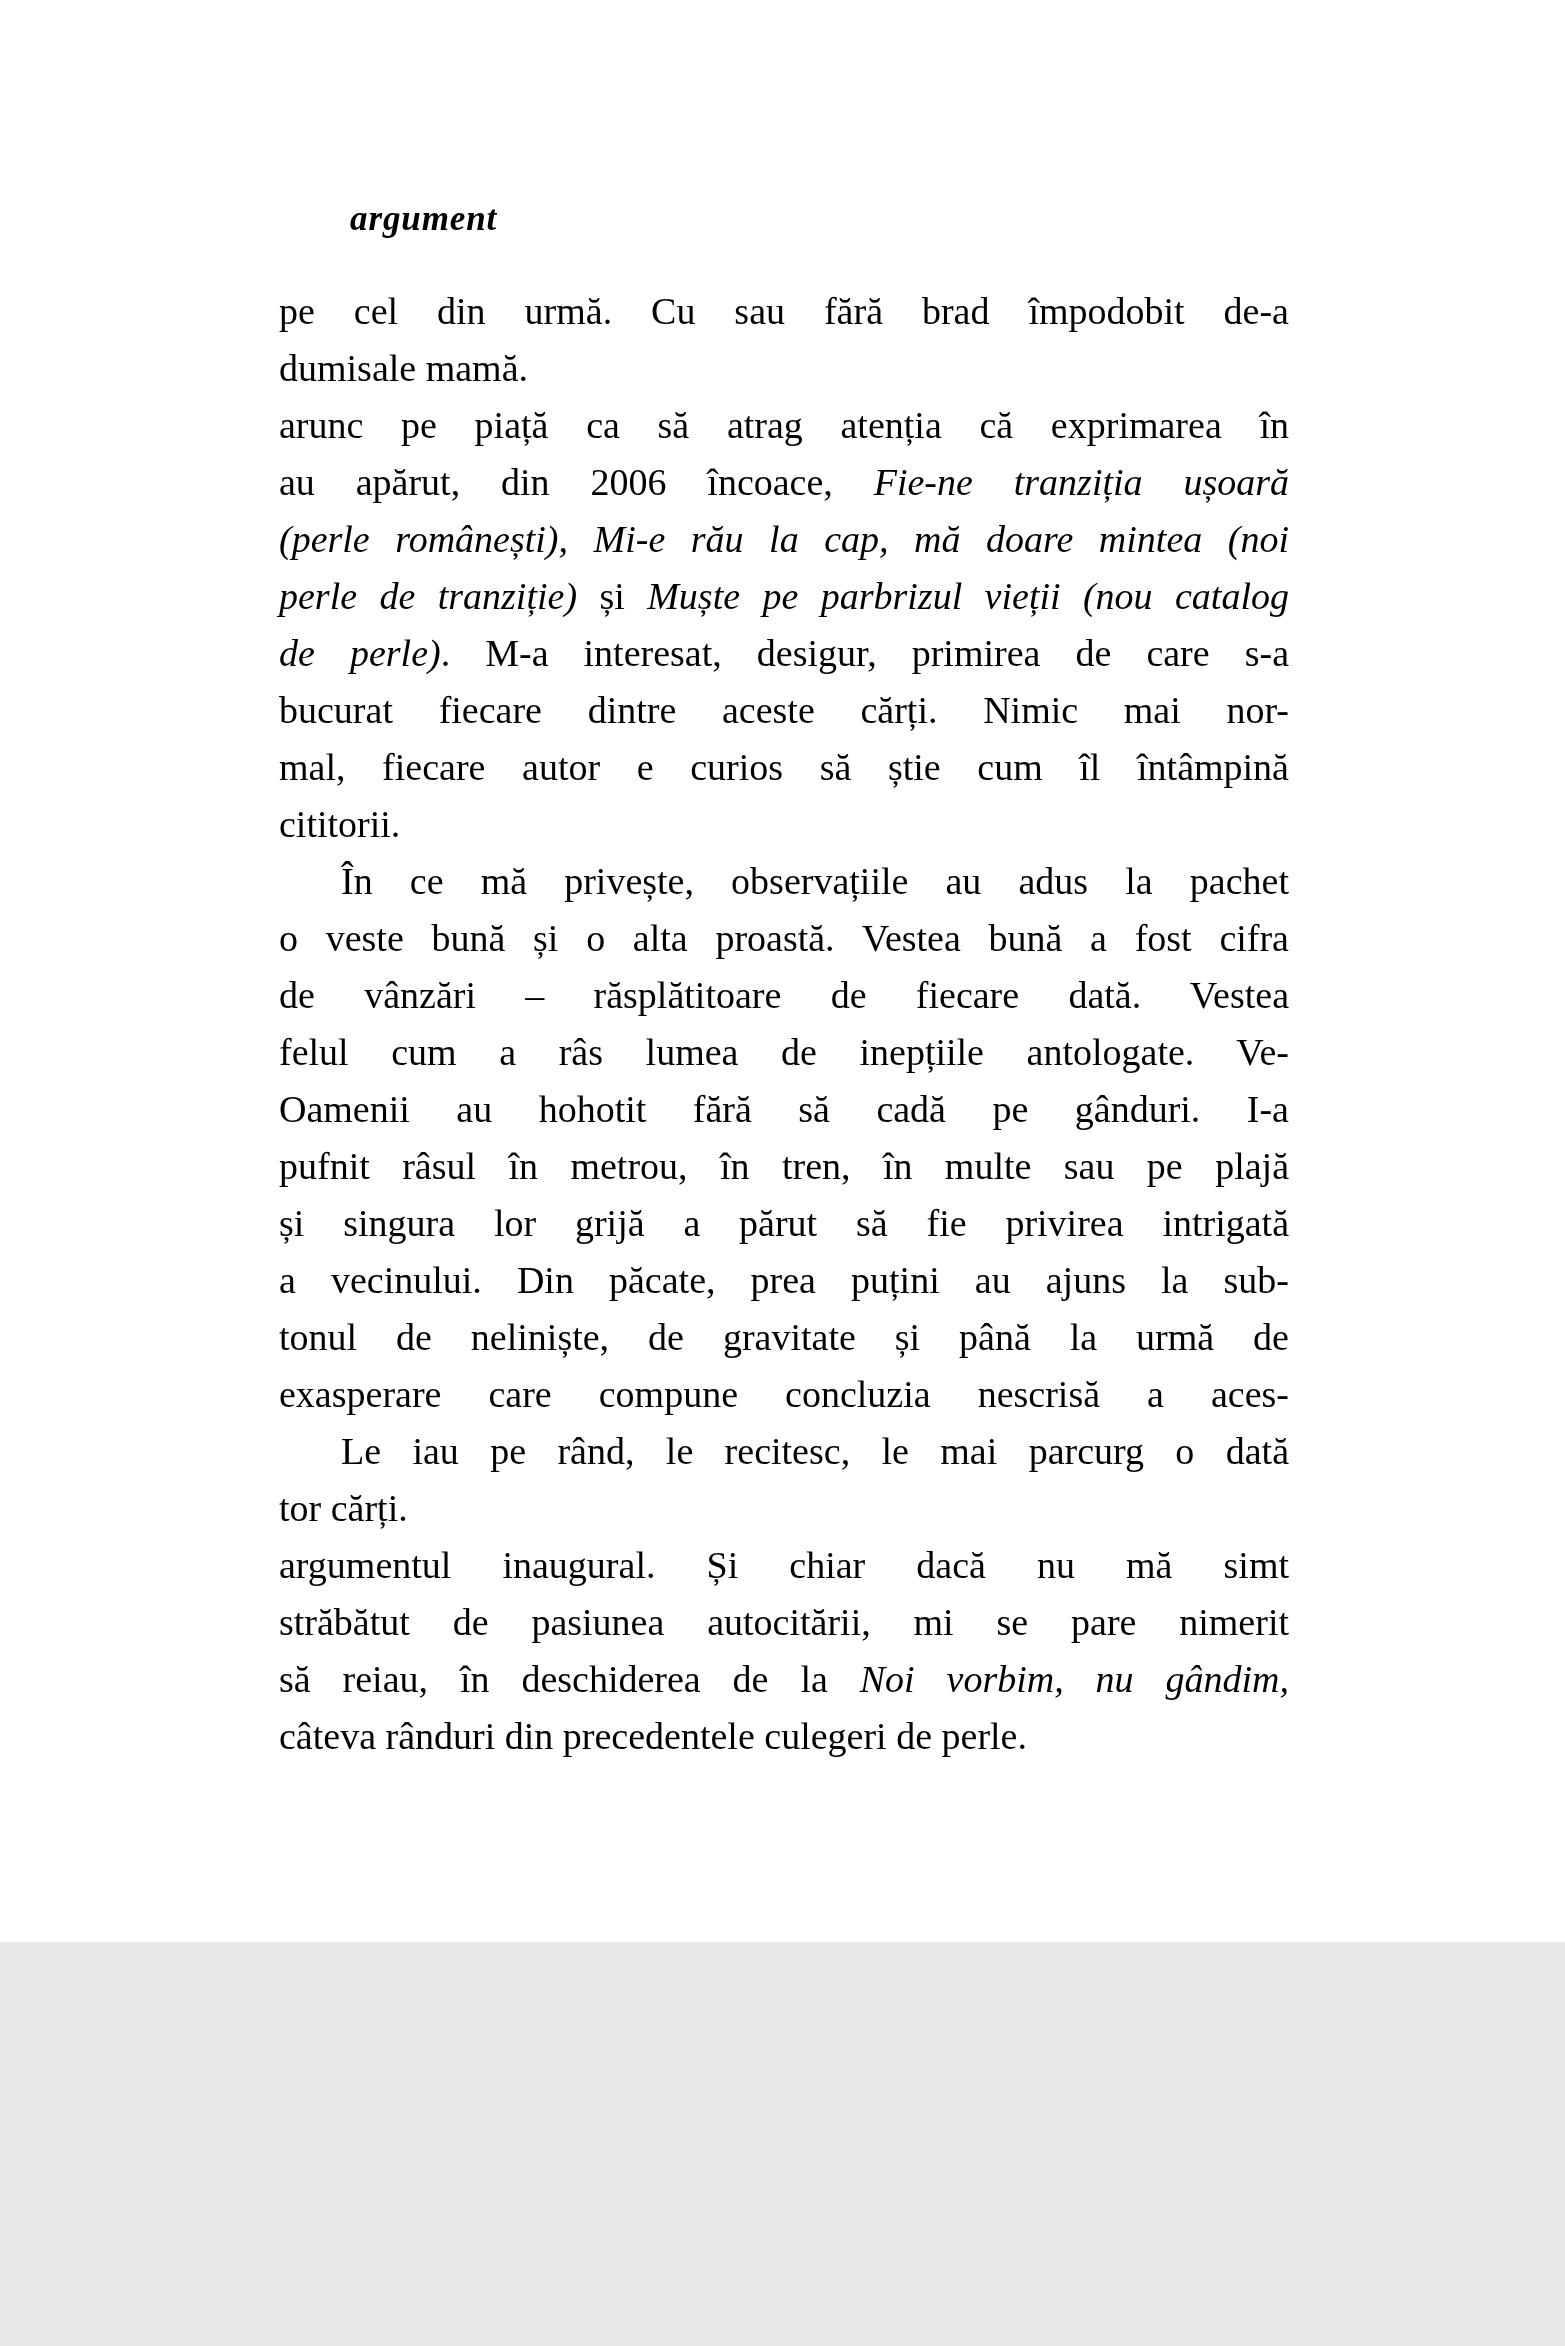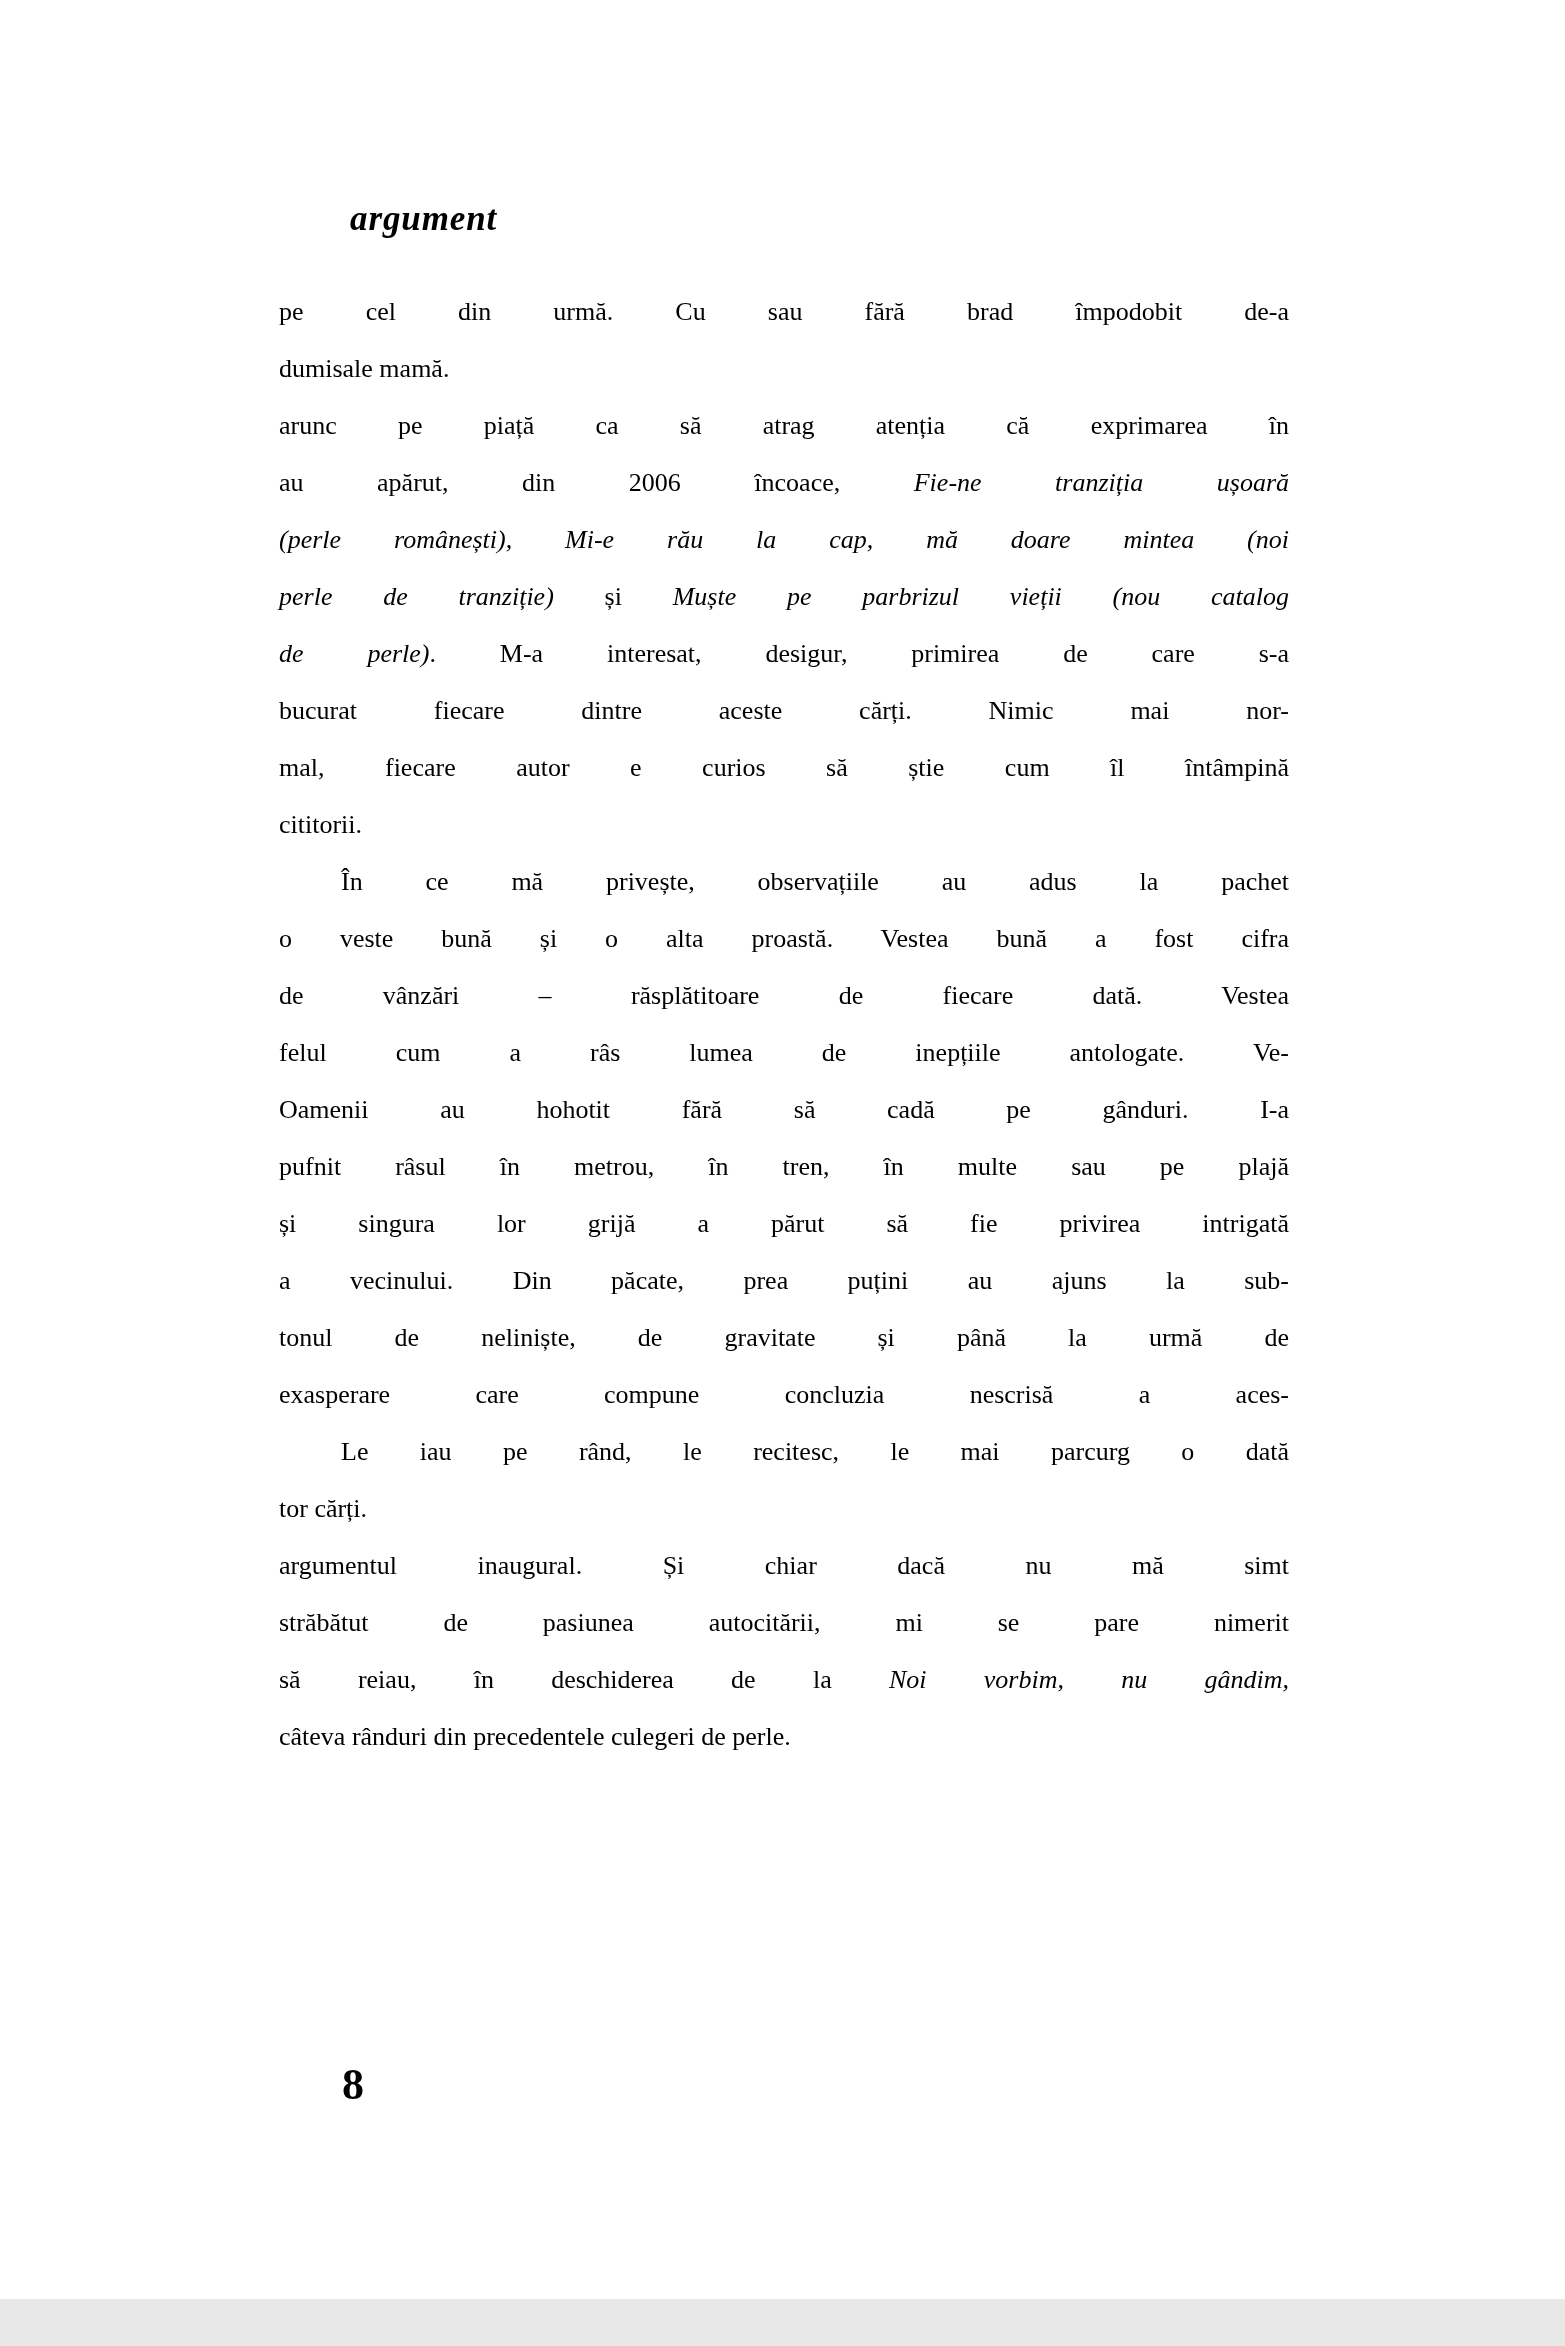--- a/index.html
+++ b/index.html
@@ -3,41 +3,41 @@
 <meta charset="utf-8">
 <style>
   html, body {
     margin: 0;
     padding: 0;
     background: #e8e8e8;
   }
   .page {
     position: relative;
     width: 1565px;
-    height: 2299px;
+    height: 1942px;
     background: #ffffff;
     color: #000000;
     font-family: "Liberation Serif", serif;
     overflow: hidden;
   }
   .running-head {
     position: absolute;
     left: 350px;
     top: 199px;
     font-size: 35px;
     font-weight: bold;
     font-style: italic;
     letter-spacing: 0.9px;
   }
   .body-text {
     position: absolute;
     left: 279px;
     top: 283px;
     width: 1010px;
-    font-size: 26px;
+    font-size: 38px;
     line-height: 57px;
   }
   .line {
     text-align: justify;
     text-align-last: justify;
     height: 57px;
   }
   .line.para-end {
     text-align-last: left;
   }

